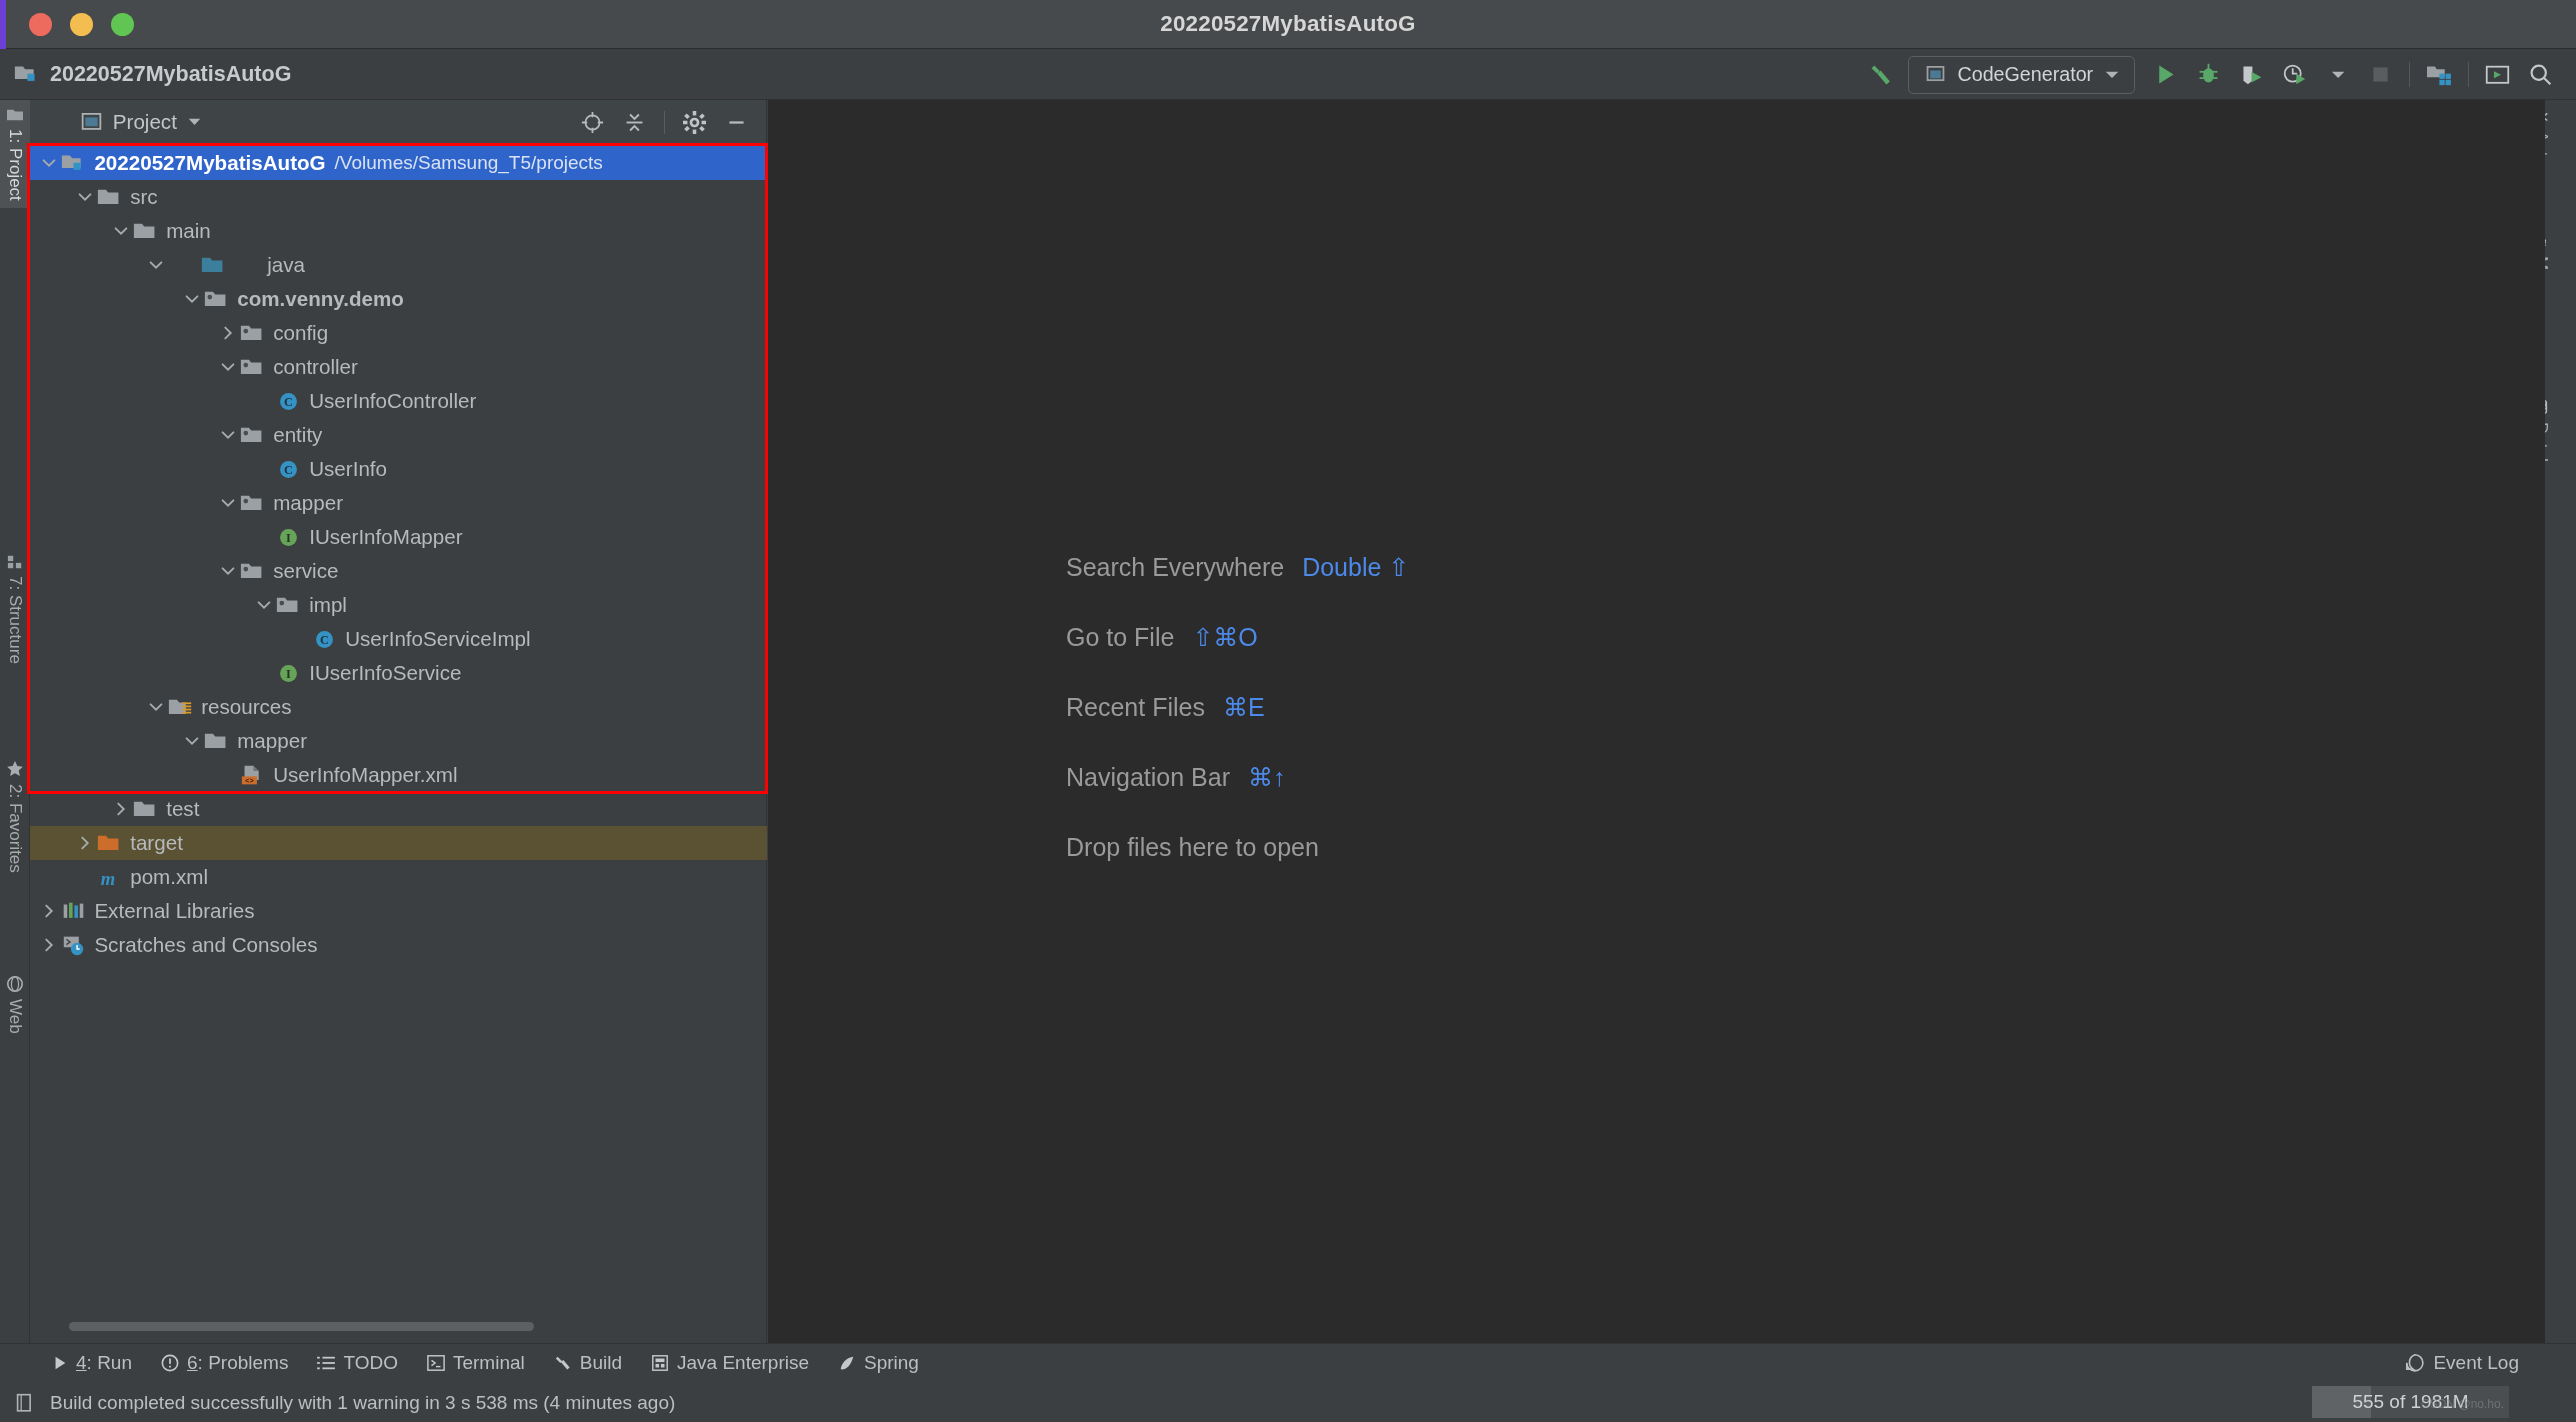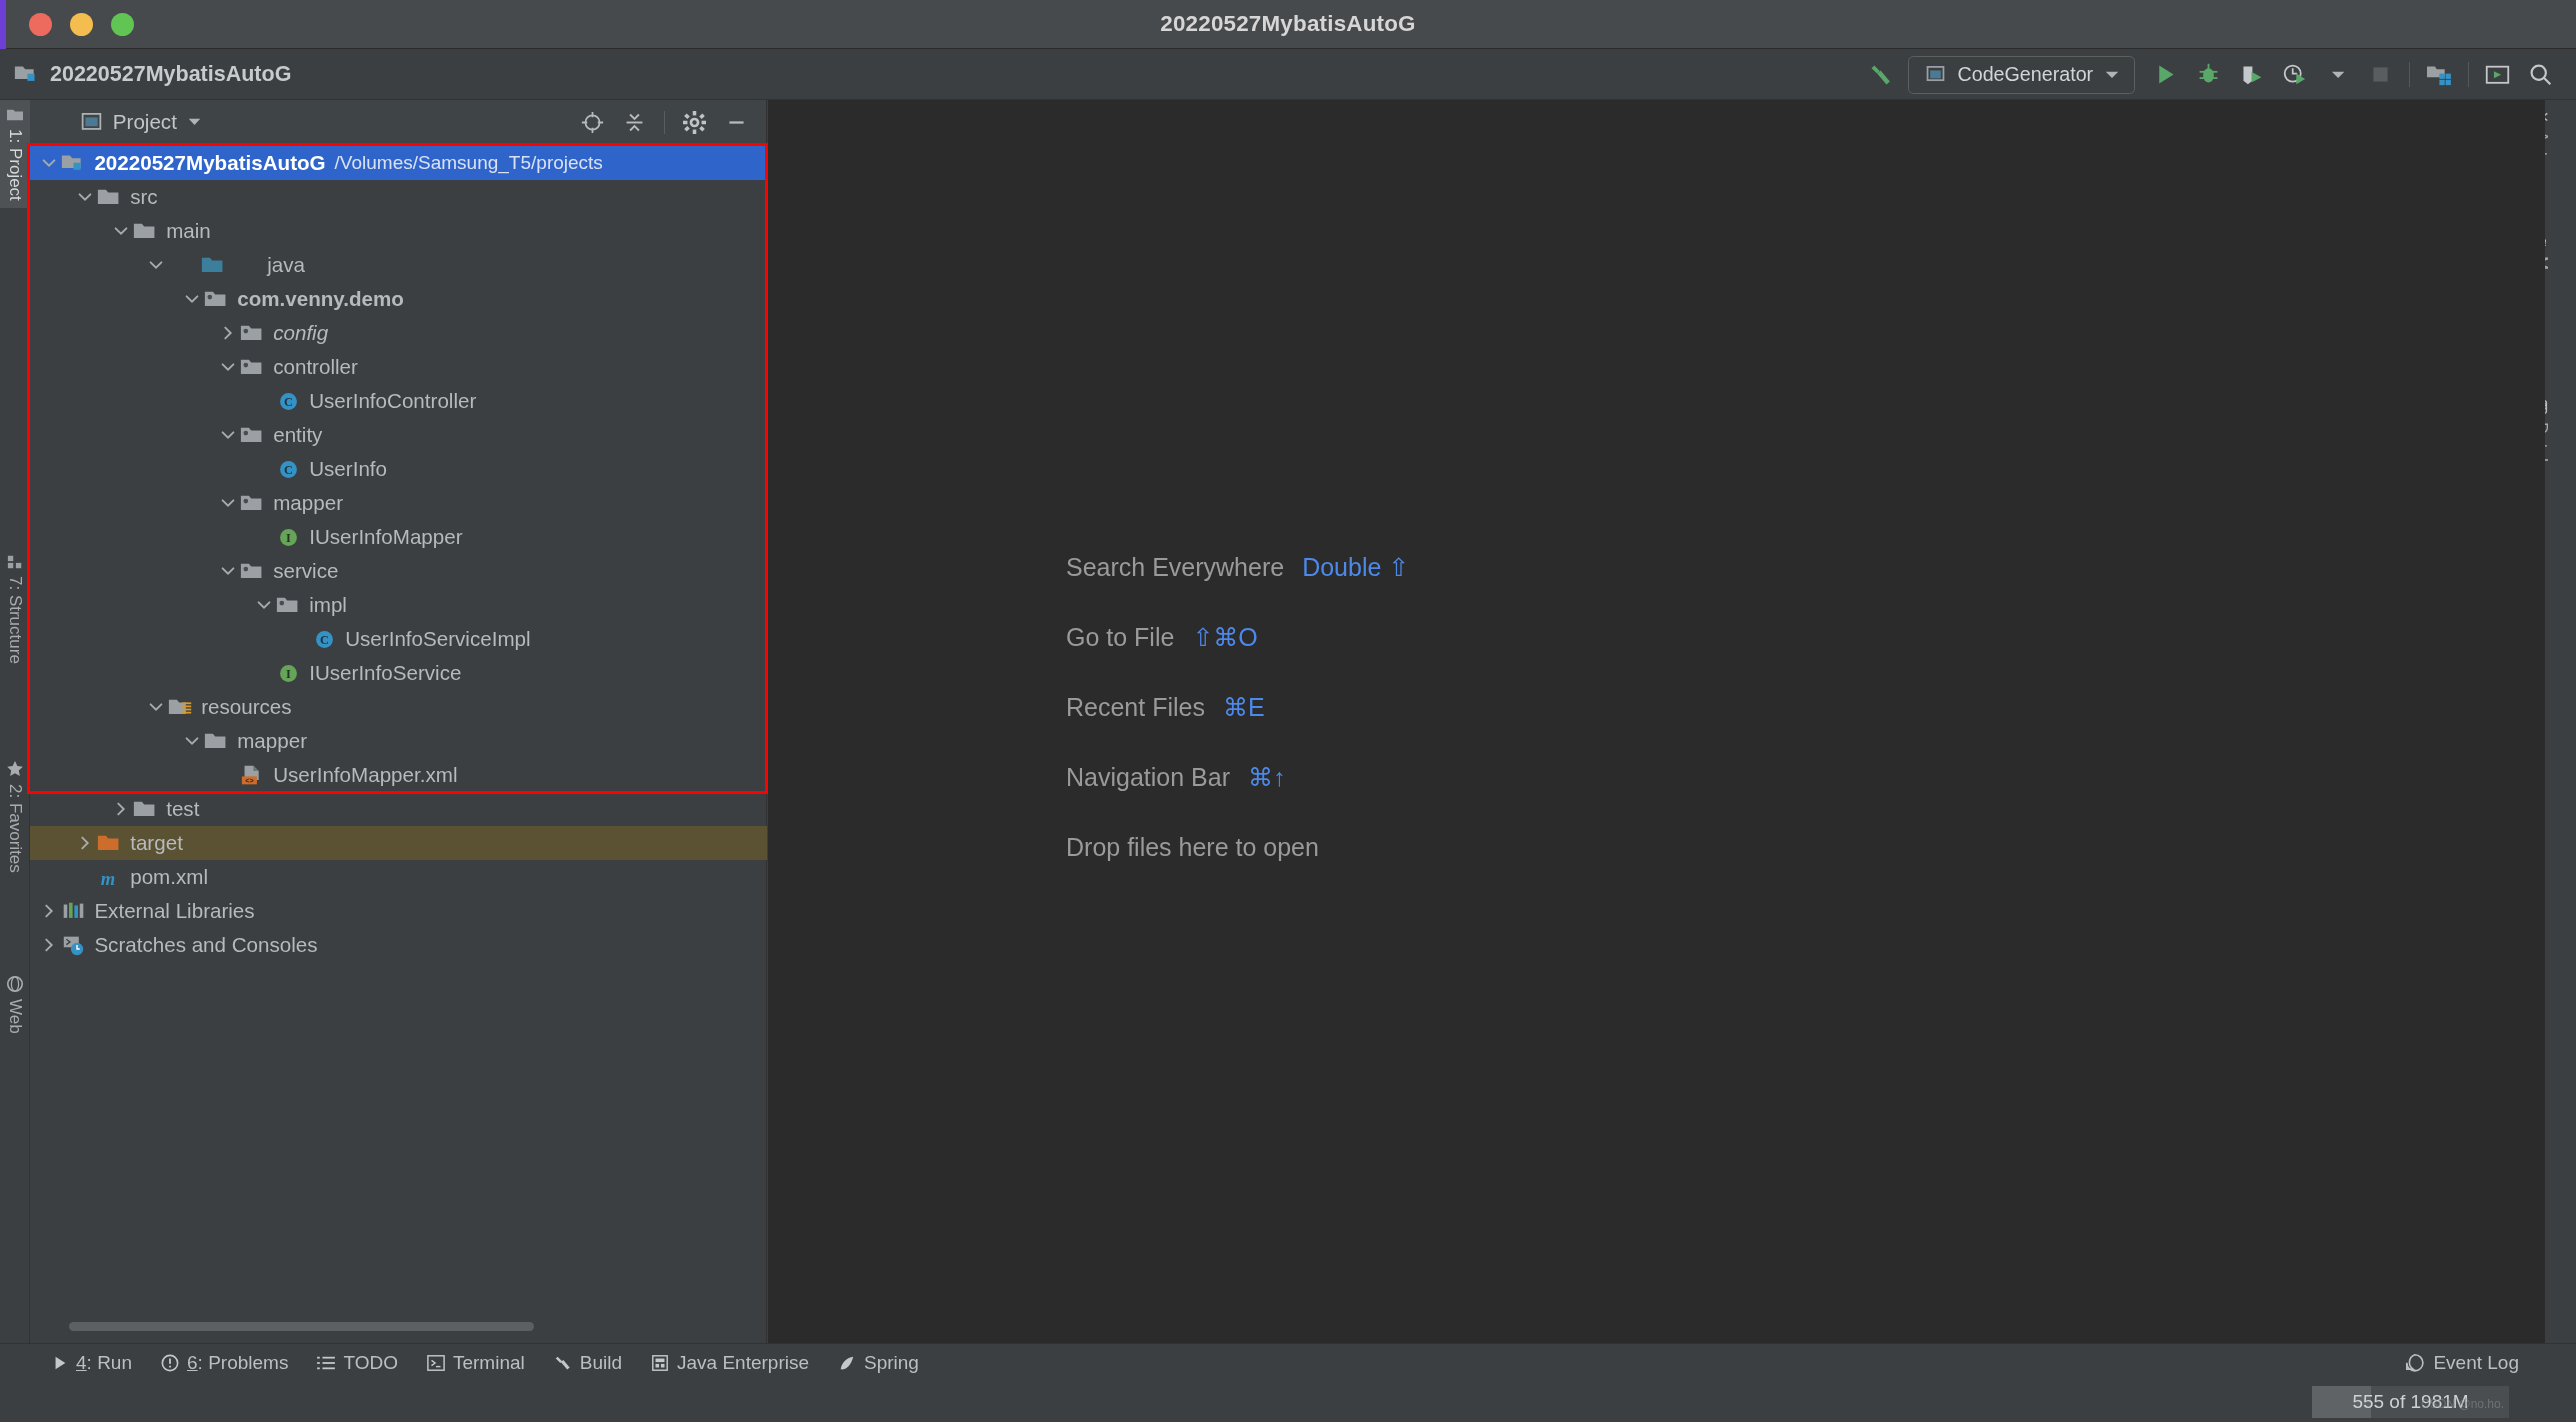--- a/index.html
+++ b/index.html
@@ -505,21 +505,21 @@
             </svg>
           </span>
           <span class="node-icon">
             <svg width="25" height="19.7" viewBox="0 0 28 22">
               <path d="M1 3h9l2.5 3H24v13H1z" fill="#9aa0a4"></path>
               <circle cx="6.5" cy="9" r="2.6" fill="#4a4d4f"></circle>
             </svg>
           </span>
           <span>com.venny.demo</span>
         </div>
-        <div class="node" style="padding-left: 186px; font-style: italic;">
+        <div class="node" style="padding-left: 186px;">
           <span class="arrow">
             <svg width="18" height="18" viewBox="0 0 20 20">
               <path d="M7 4 L13 10 L7 16" fill="none" stroke="#a7abad" stroke-width="2.1" stroke-linecap="round"></path>
             </svg>
           </span>
           <span class="node-icon">
             <svg width="25" height="19.7" viewBox="0 0 28 22">
               <path d="M1 3h9l2.5 3H24v13H1z" fill="#9aa0a4"></path>
               <circle cx="6.5" cy="9" r="2.6" fill="#4a4d4f"></circle>
             </svg>
@@ -864,20 +864,29 @@
       <div class="event-log">
       <span>
         <svg class="icon-svg" width="19.7" height="19.7" viewBox="0 0 22 22">
           <path d="M11 2 a9 9 0 1 1 -9 9 v7 h7 a9 9 0 0 1 2 -16 z" fill="none" stroke="#bcbfc1" stroke-width="1.8"></path>
         </svg>
       </span>
       <span>Event Log</span>
     </div>
   </div>
 
+  <div class="status-bar">
+    <span style="margin-left:14.3px;display:flex;align-items:center;">
+      <svg class="icon-svg" width="21.5" height="21.5" viewBox="0 0 24 24">
+        <rect x="4" y="3" width="14" height="18" fill="none" stroke="#b0b4b6" stroke-width="1.8"></rect>
+        <line x1="8" y1="3" x2="8" y2="21" stroke="#b0b4b6" stroke-width="1.4"></line>
+      </svg>
+    </span>
+    <span class="status-text">Build completed successfully with 1 warning in 3 s 538 ms (4 minutes ago)</span>
+  </div>
 
   <div class="memory">
     <div class="fill"></div>
     <span>555 of 1981M</span>
   </div>
   <div class="watermark">CSDN @no.ho.</div>
 
 </div>
 
 

